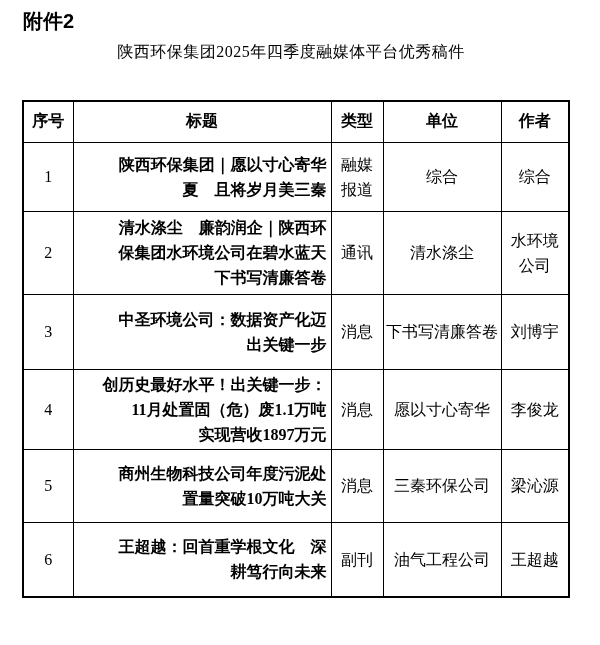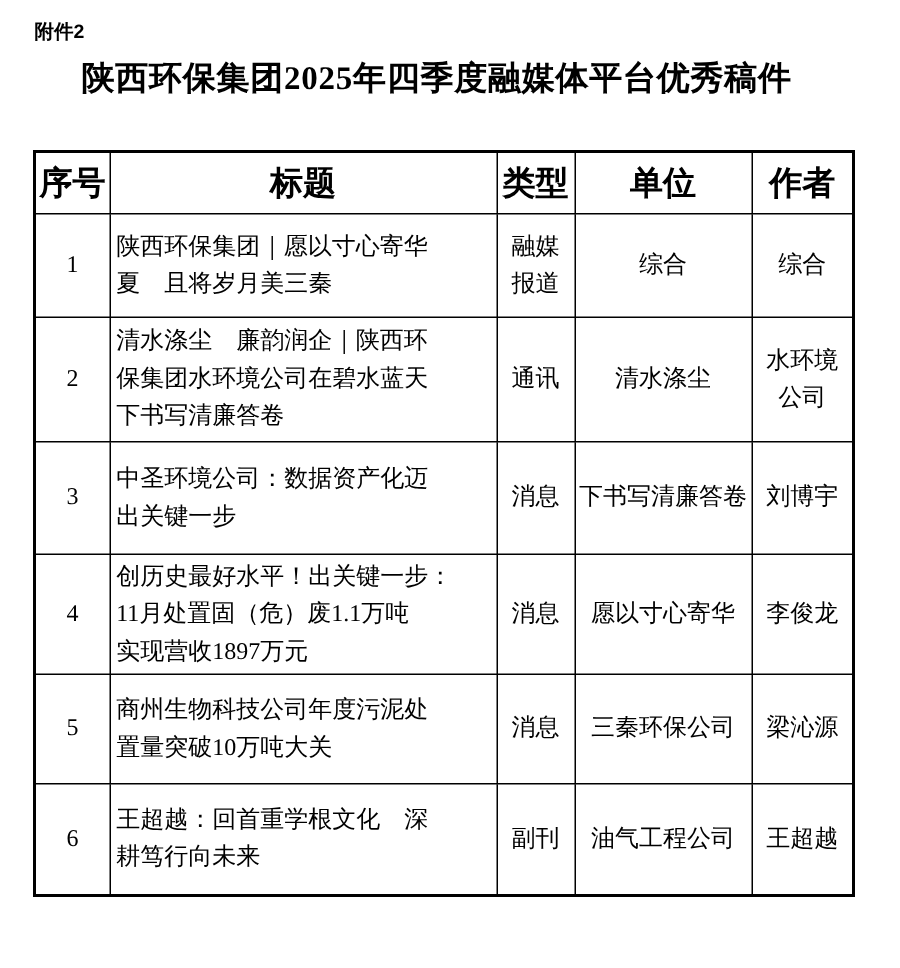--- a/index.html
+++ b/index.html
@@ -12,33 +12,33 @@
     overflow: hidden;
   }
   .page { position: absolute; inset: 0; background: #ffffff; }
 
   .attachment-label {
     position: absolute;
     left: 23px;
     top: 11px;
     font-family: "Liberation Sans", sans-serif;
     font-weight: 600;
-    font-size: 13px;
+    font-size: 20px;
     line-height: 20px;
   }
 
   .doc-title {
     position: absolute;
     left: 0;
     right: 18px;
     top: 38px;
     text-align: center;
     font-family: "Liberation Serif", serif;
-    font-weight: bold;
-    font-size: 22px;
+    font-weight: normal;
+    font-size: 16px;
     line-height: 28px;
     letter-spacing: 0.5px;
   }
 
   table.awards {
     position: absolute;
     left: 22px;
     top: 100px;
     width: 546px;
     border-collapse: collapse;
@@ -46,37 +46,38 @@
     border: 2px solid #000;
   }
   table.awards th,
   table.awards td {
     border: 1px solid #000;
     overflow: hidden;
   }
   table.awards th {
     font-family: "Liberation Sans", sans-serif;
     font-weight: bold;
-    font-size: 22px;
+    font-size: 16px;
     text-align: center;
     vertical-align: middle;
     height: 41px;
   }
   table.awards td {
     font-family: "Liberation Serif", serif;
     font-size: 16px;
     line-height: 25px;
     text-align: center;
     vertical-align: middle;
     white-space: pre-line;
     padding: 2px;
   }
   table.awards td.title {
-    text-align: left;
+    text-align: right;
     padding: 2px 4px;
+    font-weight: bold;
   }
   
   tbody tr:nth-child(1) { height: 69px; }
   tbody tr:nth-child(2) { height: 83px; }
   tbody tr:nth-child(3) { height: 75px; }
   tbody tr:nth-child(4) { height: 80px; }
   tbody tr:nth-child(5) { height: 73px; }
   tbody tr:nth-child(6) { height: 75px; }
 </style>
 </head>

